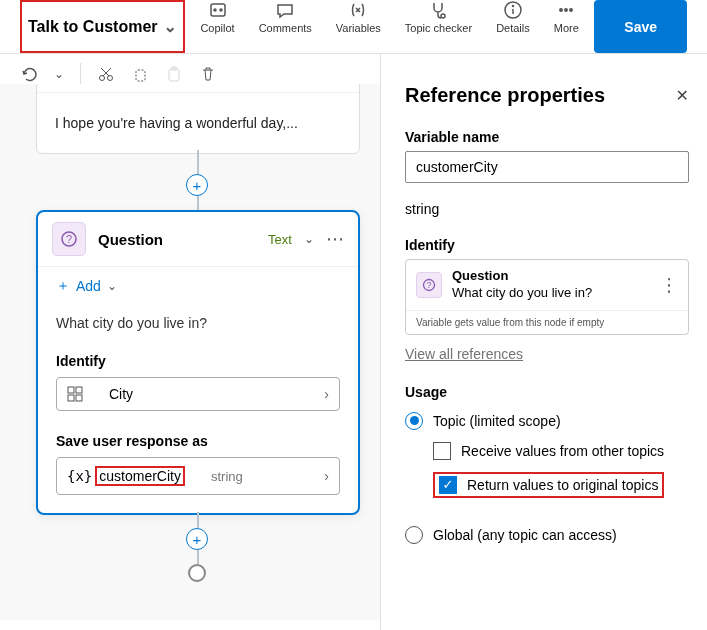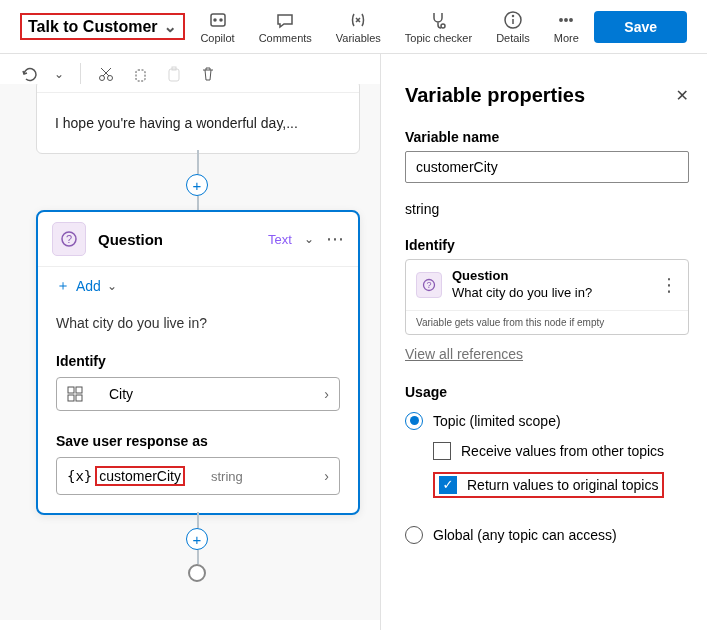--- a/index.html
+++ b/index.html
@@ -1,18 +1,18 @@
 <!DOCTYPE html>
 <html><head>
 <meta charset="utf-8">
 <style>
 * { box-sizing: border-box; margin: 0; padding: 0; font-family: "Segoe UI", Arial, sans-serif; }
 body { width: 707px; height: 630px; background: #fff; overflow: hidden; position: relative; }
 
-.topbar { height: 54px; border-bottom: 1px solid #e1e1e1; display: flex; align-items: center; padding: 0 20px 0 20px; gap: 8px; }
+.topbar { height: 54px; border-bottom: 1px solid #e1e1e1; display: flex; padding: 0 20px 0 20px; gap: 8px; }
 .topic-sel { display: flex; align-items: center; gap: 6px; padding: 2px 6px; border: 2.5px solid #d92424; }
 .topic-sel span { font-weight: 600; font-size: 16px; }
 .chev { font-size: 12px; color: #555; }
 
 .tool-group { flex: 1; display: flex; justify-content: center; gap: 24px; }
 .tool { display: flex; flex-direction: column; align-items: center; gap: 2px; font-size: 11px; color: #333; cursor: pointer; }
 .tool svg { width: 20px; height: 20px; stroke: #555; fill: none; stroke-width: 1.5; }
 
 .save-btn { background: #0078d4; color: #fff; border: none; border-radius: 4px; padding: 8px 30px; font-size: 14px; font-weight: 600; cursor: pointer; }
 
@@ -28,21 +28,21 @@
 .msg-body { padding: 22px 18px; font-size: 14px; color: #222; }
 
 .connector { position: absolute; left: 197px; width: 2px; background: #bac4cc; }
 .add-node { position: absolute; left: 186px; width: 22px; height: 22px; border-radius: 11px; border: 1px solid #0078d4; background: #fff; color: #0078d4; display: flex; align-items: center; justify-content: center; font-size: 15px; cursor: pointer; }
 .end-node { position: absolute; left: 188px; top: 480px; width: 18px; height: 18px; border-radius: 9px; border: 2px solid #888; background: #fff; }
 
 .q-card { position: absolute; left: 36px; top: 126px; width: 324px; background: #fff; border: 2px solid #0078d4; border-radius: 8px; box-shadow: 0 2px 8px rgba(0,0,0,0.08); }
 .q-head { display: flex; align-items: center; padding: 10px 14px; gap: 12px; border-bottom: 1px solid #eee; }
 .q-ico-box { width: 34px; height: 34px; background: #f2e8f7; border-radius: 5px; display:flex; align-items:center; justify-content:center; border:1px solid #e0d0ec; }
 .q-title { font-weight: 600; font-size: 15px; flex: 1; }
-.q-type { font-size: 13px; color: #8b5cf6; }
+.q-type { font-size: 13px; color: #4d7c0f; }
 .q-more { font-size: 18px; color: #555; cursor:pointer; }
 .q-add { display: flex; align-items: center; gap: 6px; padding: 10px 18px; color: #0078d4; font-size: 14px; cursor:pointer; }
 .q-prompt { padding: 10px 18px 18px; font-size: 14px; color: #333; }
 .q-section { padding: 4px 18px 18px; }
 .q-label { font-weight: 600; font-size: 14px; margin-bottom: 8px; }
 .q-field { display: flex; align-items: center; gap: 10px; border: 1px solid #aaa; border-radius: 4px; padding: 8px 10px; font-size: 14px; cursor:pointer; justify-content: space-between; }
 .q-field-left { display:flex; align-items:center; gap:26px; }
 .var-badge { display:inline-flex; align-items:center; gap:3px; }
 .var-hi { border: 2.5px solid #d92424; padding: 0 2px; }
 .var-type { color: #777; font-size: 13px; }
@@ -212,21 +212,21 @@
   </div>
 
   <div class="connector" style="top:428px; height:16px;"></div>
   <div class="add-node" style="top:444px;">+</div>
   <div class="connector" style="top:466px; height:14px;"></div>
   <div class="end-node"></div>
 </div>
 
 <div class="panel-area">
   <div class="panel-head">
-    <div class="panel-title">Variable properties</div>
+    <div class="panel-title">Reference properties</div>
     <div class="close-x">✕</div>
   </div>
   <div class="fld-lbl">Variable name</div>
   <input class="fld-input" value="customerCity" style="">
 
   <div class="fld-val">string</div>
 
   <div class="fld-lbl">Identify</div>
   <div class="ref-box">
     <div class="ref-top">

